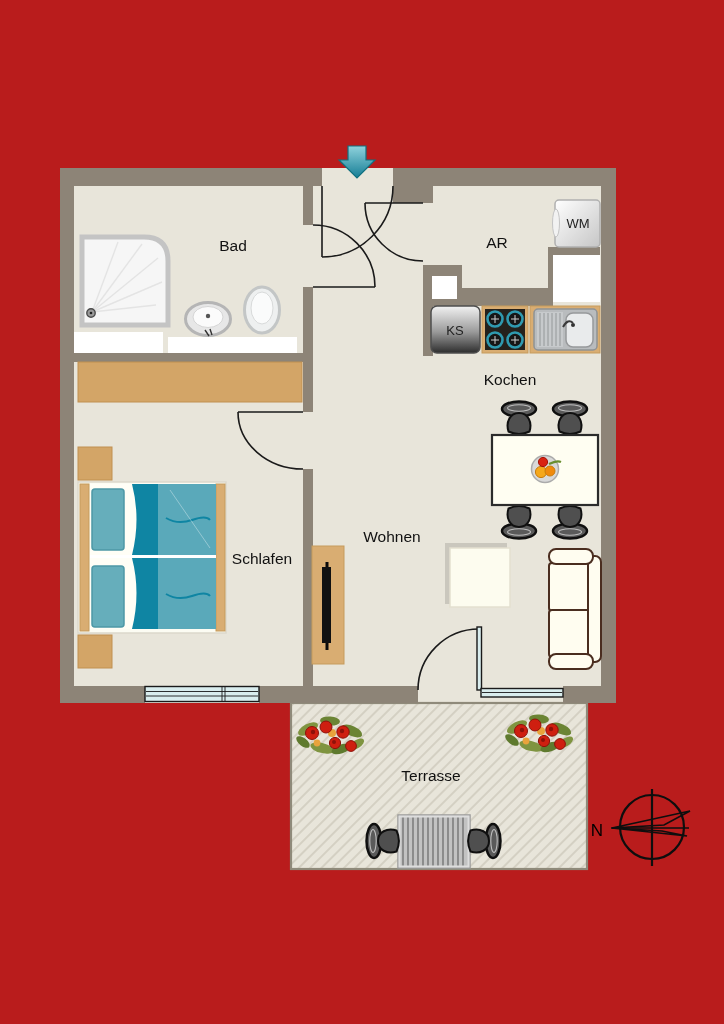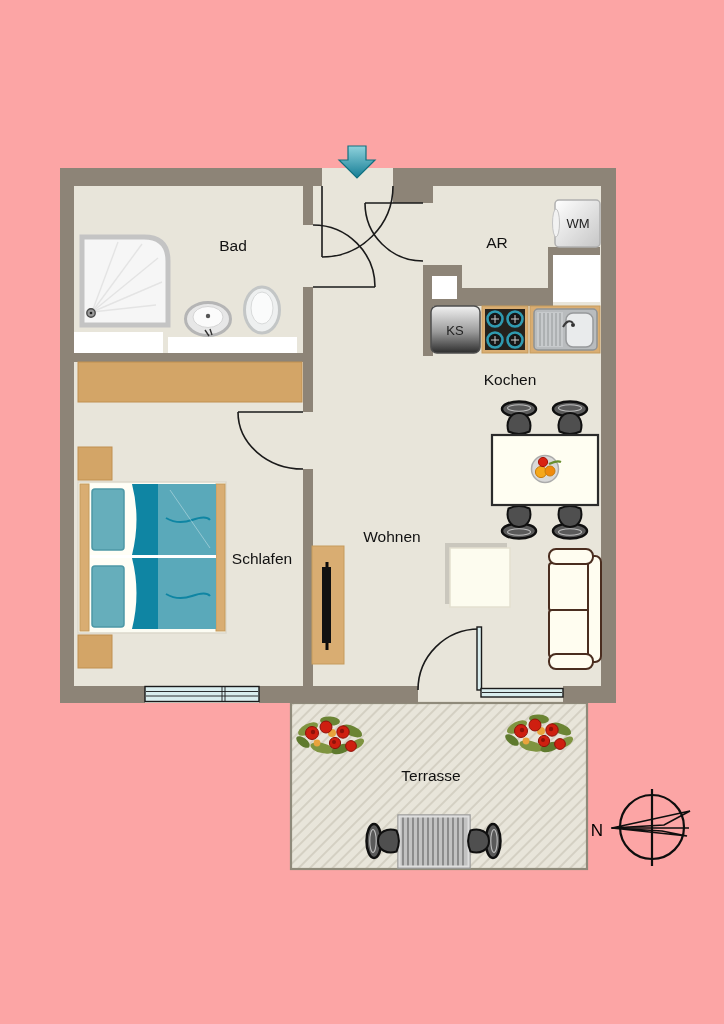--- a/index.html
+++ b/index.html
@@ -1,16 +1,16 @@
 <!DOCTYPE html>
 <html style="--c-wall: #8d8477; --c-floor: #e8e5da; --c-terrace_hatch: #ccc8ba; --c-terrace_border: #8f8a7a; --c-wood: #d3a567; --c-counter_wood: #d9ad72; --c-bed_blanket: #5aa9ba; --c-bed_fold: #0f85a3; --c-bed_pillow: #66aebb; --c-entry_arrow: #2a96ad; --c-flower_red: #cf1f10; --c-leaf_green: #7f9440; --c-glazing: #d9edee; --c-sofa_outline: #4a2d1f; --c-chair_dark: #4f4f4f;"><head>
 <meta charset="utf-8">
 <style>
   html,body{margin:0;padding:0;background:#ffffff;}
-  #canvas{position:relative;width:724px;height:1024px;background:#fca5a5;overflow:hidden;}
+  #canvas{position:relative;width:724px;height:1024px;background:#b91c1c;overflow:hidden;}
   svg{position:absolute;left:0;top:0;}
   .wall{fill:var(--c-wall);}
   .floor{fill:var(--c-floor);}
   .whitebox{fill:#ffffff;}
   .doorline{stroke:#1a1a1a;stroke-width:1.6;fill:none;}
   .glaz{fill:var(--c-glazing);stroke:#1a1a1a;stroke-width:1.4;}
   .glazline{stroke:#1a1a1a;stroke-width:0.9;}
   .wood{fill:var(--c-wood);stroke:#c09050;stroke-width:1;}
   .cwood{fill:var(--c-counter_wood);stroke:#c59b5d;stroke-width:1;}
   .lbl{font-family:"Liberation Sans",sans-serif;font-size:15.5px;fill:#111;text-anchor:middle;}

